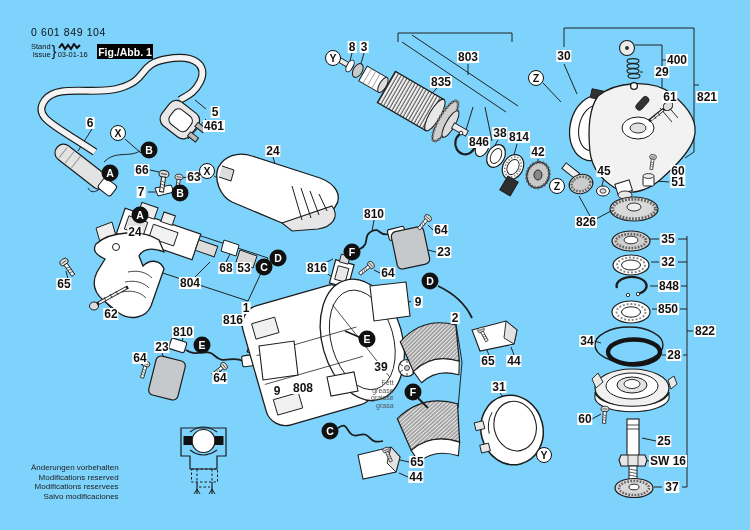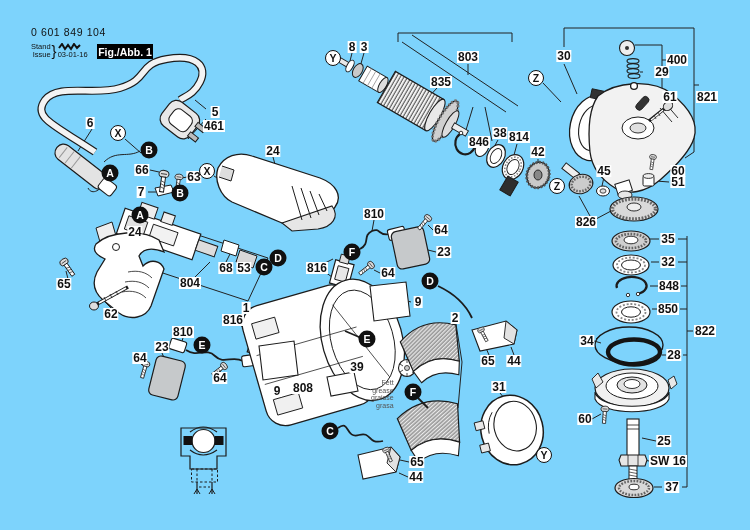--- a/index.html
+++ b/index.html
@@ -505,20 +505,26 @@
 </div>
 <div id="fig-box">Fig./Abb. 1</div>
 
 <div id="grease-note">
       <div>Fett</div>
       <div>grease</div>
       <div>graisse</div>
       <div>grasa</div>
     </div>
 
+<div id="footer">
+      <div>Änderungen vorbehalten</div>
+      <div>Modifications reserved</div>
+      <div>Modifications reservees</div>
+      <div>Salvo modificaciones</div>
+    </div>
 
 <div id="labels">
       <div class="plabel" style="left: 215px; top: 112px;">5</div>
       <div class="plabel" style="left: 214px; top: 126px;">461</div>
       <div class="plabel" style="left: 90px; top: 123px;">6</div>
       <div class="plabel" style="left: 142px; top: 170px;">66</div>
       <div class="plabel" style="left: 194px; top: 177px;">63</div>
       <div class="plabel" style="left: 141px; top: 192px;">7</div>
       <div class="plabel" style="left: 273px; top: 151px;">24</div>
       <div class="plabel" style="left: 190px; top: 283px;">804</div>
@@ -534,21 +540,21 @@
       <div class="plabel" style="left: 444px; top: 252px;">23</div>
       <div class="plabel" style="left: 162px; top: 347px;">23</div>
       <div class="plabel" style="left: 441px; top: 230px;">64</div>
       <div class="plabel" style="left: 388px; top: 273px;">64</div>
       <div class="plabel" style="left: 140px; top: 358px;">64</div>
       <div class="plabel" style="left: 220px; top: 378px;">64</div>
       <div class="plabel" style="left: 246px; top: 308px;">1</div>
       <div class="plabel" style="left: 418px; top: 302px;">9</div>
       <div class="plabel" style="left: 277px; top: 391px;">9</div>
       <div class="plabel" style="left: 303px; top: 388px;">808</div>
-      <div class="plabel" style="left: 357px; top: 367px;">39</div>
+      <div class="plabel" style="left: 381px; top: 367px;">39</div>
       <div class="plabel" style="left: 455px; top: 318px;">2</div>
       <div class="plabel" style="left: 488px; top: 361px;">65</div>
       <div class="plabel" style="left: 514px; top: 361px;">44</div>
       <div class="plabel" style="left: 417px; top: 462px;">65</div>
       <div class="plabel" style="left: 416px; top: 477px;">44</div>
       <div class="plabel" style="left: 499px; top: 387px;">31</div>
       <div class="plabel" style="left: 352px; top: 47px;">8</div>
       <div class="plabel" style="left: 364px; top: 47px;">3</div>
       <div class="plabel" style="left: 441px; top: 82px;">835</div>
       <div class="plabel" style="left: 468px; top: 57px;">803</div>

